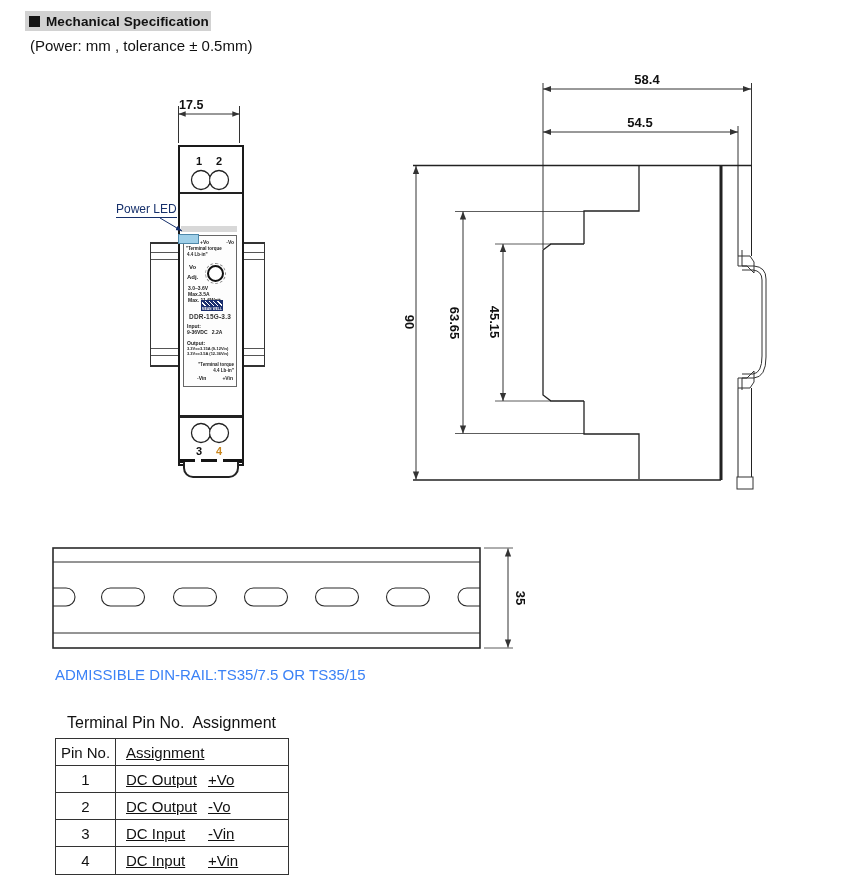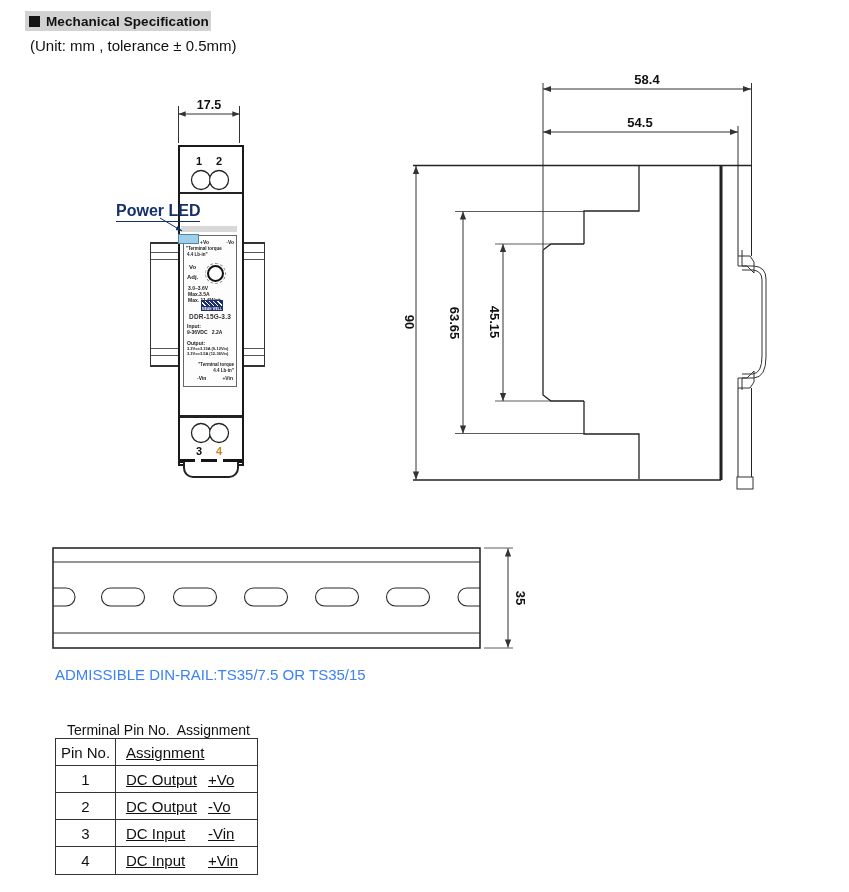--- a/index.html
+++ b/index.html
@@ -5,60 +5,60 @@
   html,body{margin:0;padding:0;background:#fff;}
   #page{position:relative;width:849px;height:892px;background:#fff;overflow:hidden;
         font-family:"Liberation Sans",sans-serif;color:#111;}
   .abs{position:absolute;}
   
   .hdr-band{left:25px;top:11px;width:186px;height:20px;background:#d2d2d2;display:flex;align-items:center;}
   .hdr-sq{width:11px;height:11px;background:#141414;margin-left:4px;}
   .hdr-txt{font-size:13.5px;font-weight:bold;margin-left:6px;letter-spacing:.1px;}
   .unit-note{left:30px;top:37px;font-size:15px;}
   
-  .dim-txt{font-size:12.5px;font-weight:bold;text-align:center;}
+  .dim-txt{font-size:12.5px;font-weight:bold;}
   .ext-v{width:1px;background:#333;}
   .rail-piece{border-top:2px solid #333;border-bottom:2px solid #333;}
   .rail-line{position:absolute;left:0;width:100%;height:1px;background:#555;}
   .fv-body{left:178px;top:145px;width:62px;height:317px;border:2px solid #1a1a1a;background:#fff;}
   .term-lbl{position:absolute;font-size:11px;font-weight:bold;transform:translateX(-50%);}
   .sec-line{position:absolute;left:0;width:100%;background:#222;}
   .gray-strip{position:absolute;left:1px;width:56px;height:6px;background:#d8d8d8;}
   .label-box{position:absolute;left:3px;top:88px;width:52px;height:150px;border:1px solid #666;background:#fdfdfd;font-weight:bold;color:#222;}
   .lb{position:absolute;white-space:pre;line-height:1;}
   .led{position:absolute;left:-2px;top:87px;width:21px;height:10px;background:#9fcfe8;border:1px solid #4e88aa;box-sizing:border-box;}
   .pot{position:absolute;border-radius:50%;box-sizing:border-box;background:#fff;}
   .logo{position:absolute;left:17px;top:64px;width:22px;}
   .logo-stripes{height:7px;background:repeating-linear-gradient(45deg,#1b2f6e 0 2px,#fff 2px 3px);border:1px solid #1b2f6e;box-sizing:border-box;}
   .logo-text{height:4px;background:#1b2f6e;color:#fff;font-size:3px;line-height:4px;text-align:center;letter-spacing:.2px;}
   .blackbar{position:absolute;left:0;top:312px;width:100%;height:4px;background:#151515;}
   .bar-gap{position:absolute;top:0;width:6px;height:4px;background:#fff;}
   .fv-cap{left:183px;top:462px;width:52px;height:14px;border:2px solid #222;border-top:none;border-radius:0 0 10px 10px;background:#fff;}
-  .pwr-led{left:116px;top:202px;font-size:16px;font-weight:bold;color:#16306b;border-bottom:1.5px solid #16306b;padding-bottom:1px;}
+  .pwr-led{left:116px;top:202px;font-size:12px;font-weight:normal;color:#16306b;border-bottom:1.5px solid #16306b;padding-bottom:1px;}
   
   .admissible{left:55px;top:666px;font-size:15px;color:#3b82f6;}
-  .tbl-title{left:67px;top:714px;font-size:14px;white-space:pre;margin-top:8px;}
-  .pin-table{left:55px;top:738px;width:203px;border:1.5px solid #333;box-sizing:border-box;}
+  .tbl-title{left:67px;top:714px;font-size:16px;white-space:pre;}
+  .pin-table{left:55px;top:738px;width:234px;border:1.5px solid #333;box-sizing:border-box;}
   .tr{display:flex;height:27px;border-bottom:1.5px solid #333;box-sizing:border-box;}
   .tr:last-child{border-bottom:none;}
   .td-pin{width:60px;border-right:1.5px solid #333;box-sizing:border-box;display:flex;align-items:center;justify-content:center;font-size:15px;}
   .td-asg{flex:1;display:flex;align-items:center;padding-left:10px;font-size:15px;text-decoration:underline;}
   .td-dev{width:82px;}
   svg text{font-family:"Liberation Sans",sans-serif;}
 </style>
 </head>
 <body>
 
 <div id="page">
 
   <div class="abs hdr-band">
     <div class="hdr-sq"></div>
     <div class="hdr-txt">Mechanical Specification</div>
   </div>
-  <div class="abs unit-note">(Unit: mm , tolerance ± 0.5mm)</div>
+  <div class="abs unit-note">(Power: mm , tolerance ± 0.5mm)</div>
 
   <div class="abs dim-txt" style="left:179px;top:98px;width:60px;">17.5</div>
   <svg class="abs" style="left:174px;top:108px;" width="70" height="10" viewBox="0 0 70 10">
     <defs>
       <marker id="fv-ar" viewBox="0 0 10 10" refX="9" refY="5" markerWidth="8" markerHeight="8" orient="auto-start-reverse">
           <path d="M0,1.5 L9,5 L0,8.5 z" fill="#333"></path>
         </marker>
     </defs>
     <line x1="4.5" y1="6" x2="65.5" y2="6" stroke="#333" stroke-width="1" marker-start="url(#fv-ar)" marker-end="url(#fv-ar)"></line>
   </svg>

